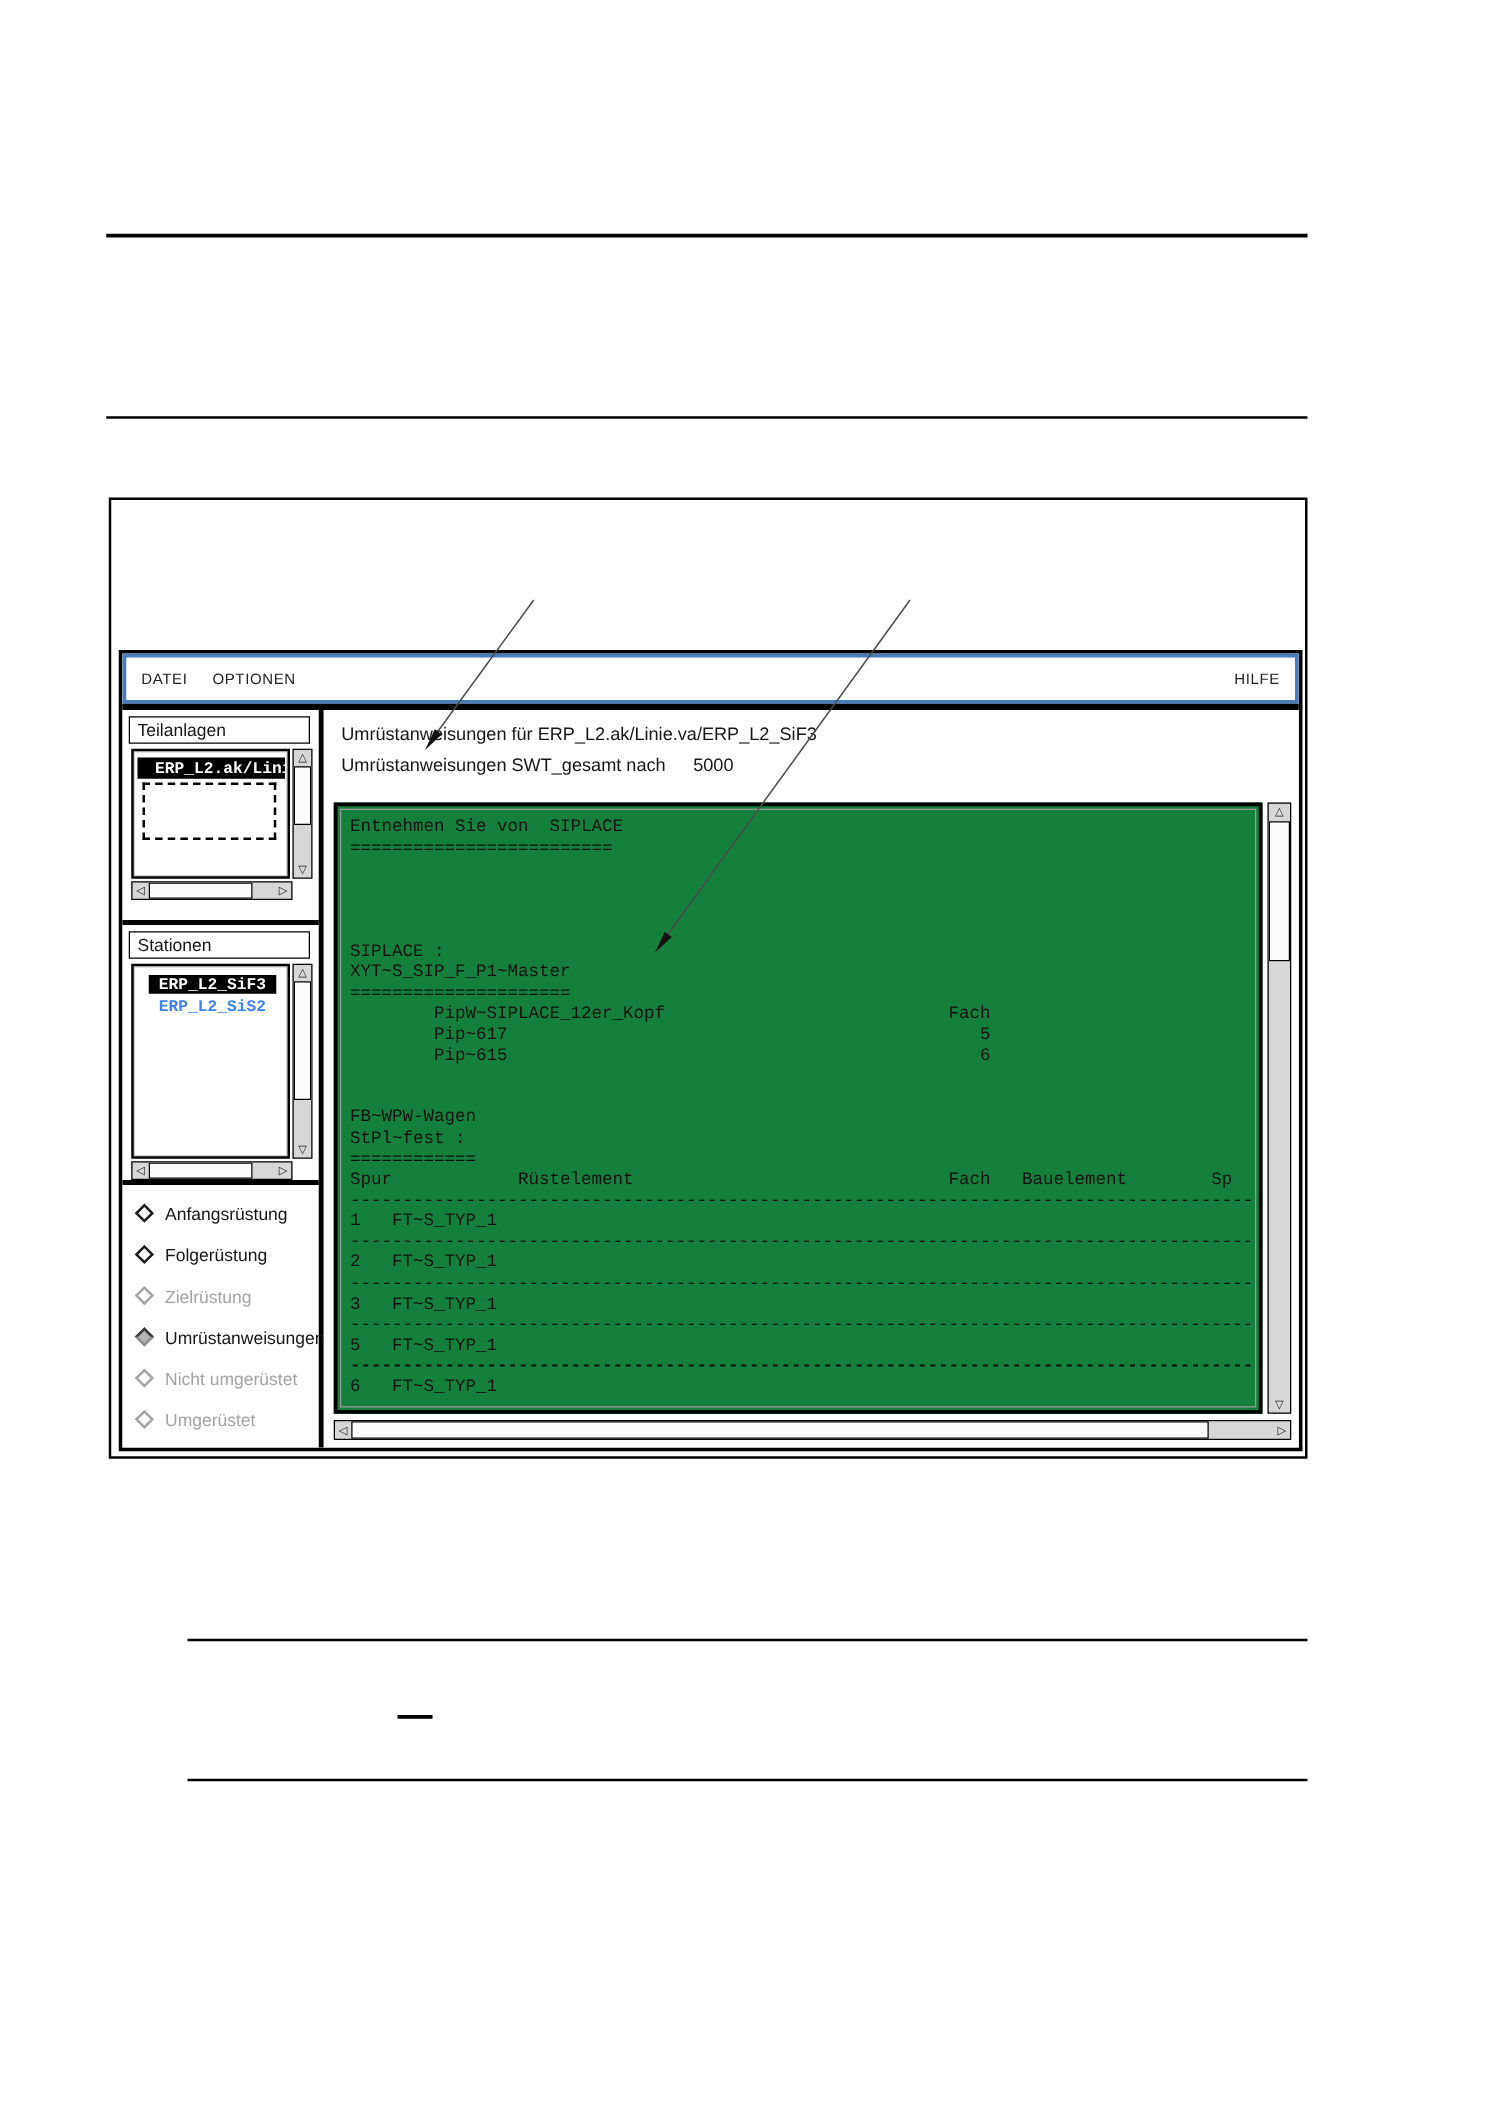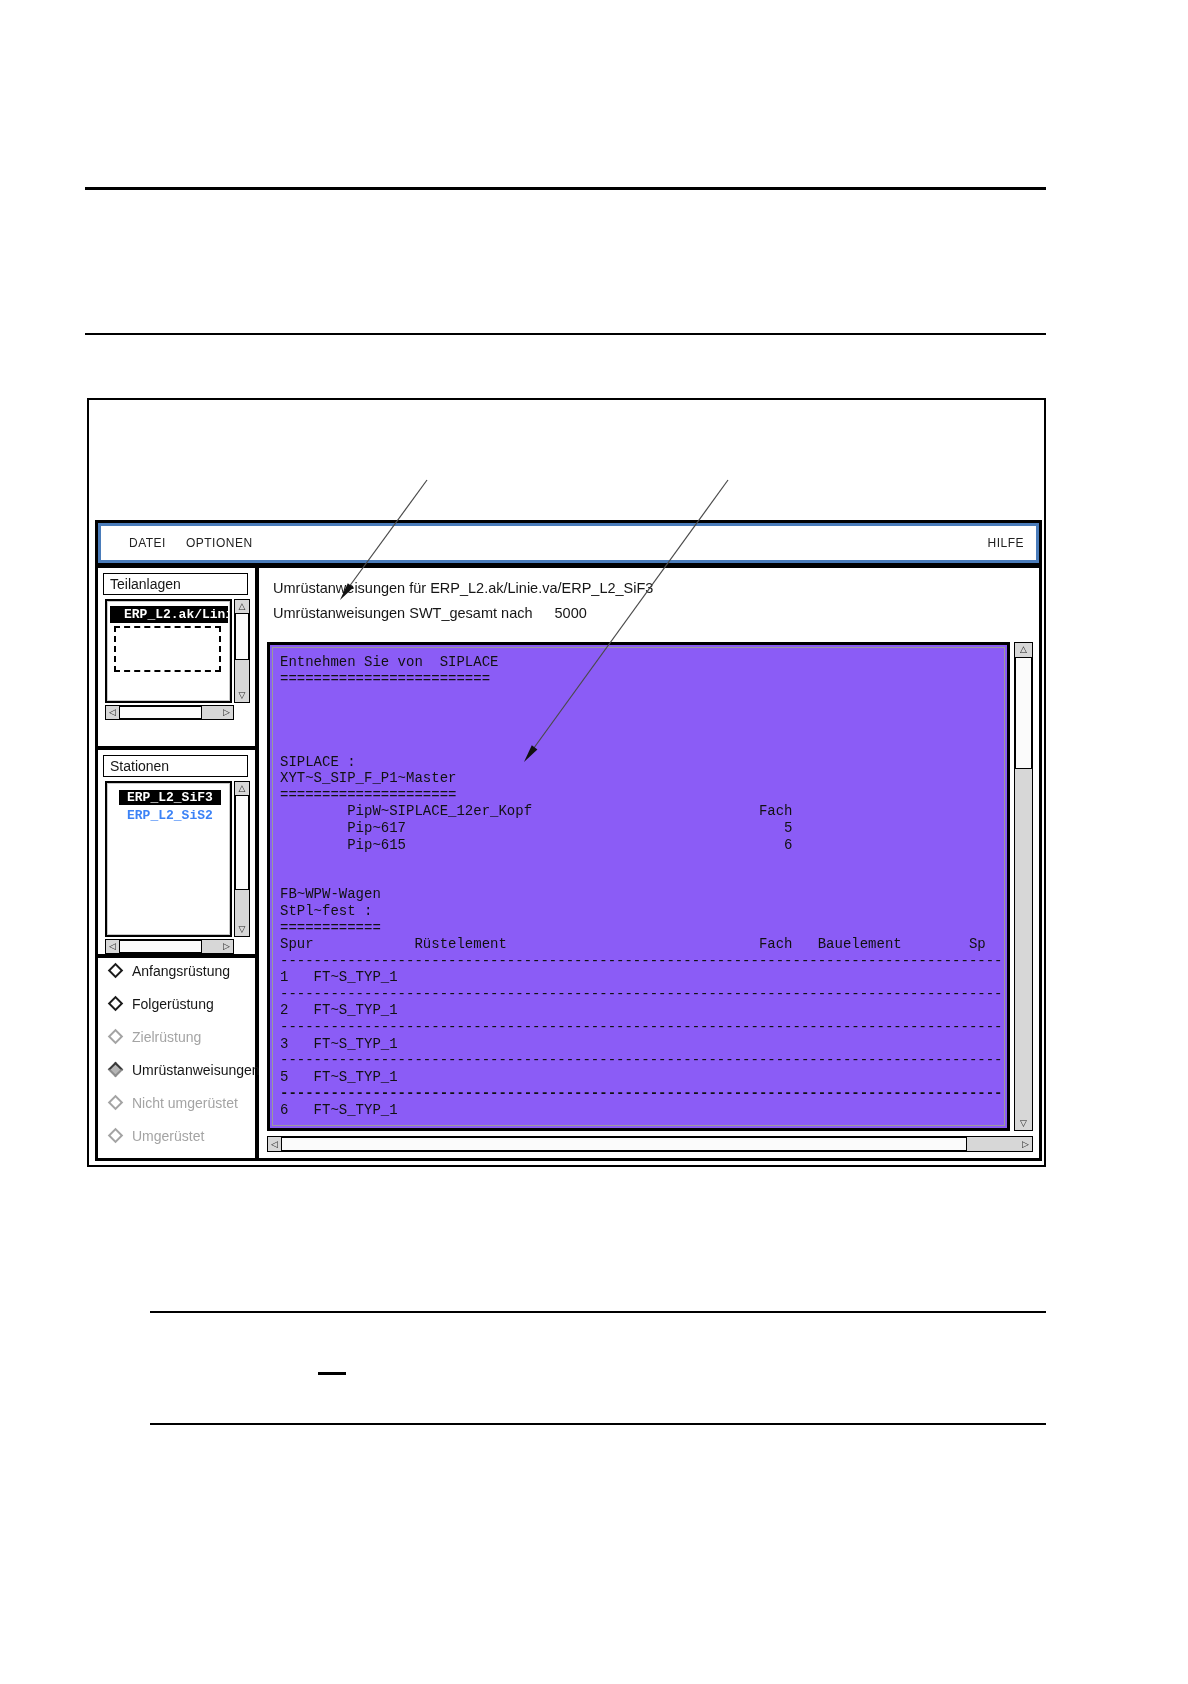--- a/index.html
+++ b/index.html
@@ -18,30 +18,30 @@
   .figure{position:absolute;left:87px;top:398px;width:959px;height:769px;
           border:2px solid #000;box-sizing:border-box;background:#fff;}
   .callouts{position:absolute;left:0;top:0;width:955px;height:765px;z-index:5;pointer-events:none;}
 
   
   .app{position:absolute;left:6px;top:120px;right:2px;bottom:4px;border:3px solid #000;
        display:flex;flex-direction:column;background:#fff;z-index:1;}
   .menubar{height:34px;flex:none;border:3px solid #4a7cba;background:#fff;
            display:flex;align-items:center;}
   .mi{font-size:12px;letter-spacing:.5px;color:#222;margin-left:20px;cursor:default;}
-  .mi:first-child{margin-left:28px;}
+  .mi:first-child{margin-left:12px;}
   .mi.right{margin-left:auto;margin-right:12px;}
   .appbody{flex:1;min-height:0;display:flex;border-top:5px solid #000;}
 
   
   .sidebar{width:157px;flex:none;border-right:4px solid #000;display:flex;flex-direction:column;background:#fff;}
   .side-sec{border-bottom:4px solid #000;box-sizing:border-box;}
   .sec-tein{height:196px;}
   .sec-stat{height:224px;}
-  .sec-modes{flex:1;border-bottom:none;padding-top:2px;}
+  .sec-modes{flex:1;border-bottom:none;padding-top:12px;}
   .sec-title{margin:5px 7px 3px 5px;border:1px solid #000;padding:2px 6px;font-size:14px;white-space:nowrap;overflow:hidden;}
   .list-grid{display:grid;grid-template-columns:1fr 16px;gap:2px;margin:4px 5px 0 7px;}
   .listbox{border:2px solid #000;box-shadow:inset 0 0 0 1px #c9c9c9;overflow:hidden;background:#fff;position:relative;}
   .sec-tein .listbox{height:100px;} .sec-stat .listbox{height:152px;}
   .li{font-family:"Liberation Mono",monospace;font-weight:bold;font-size:13px;white-space:nowrap;overflow:hidden;color:#3b82f6;}
   .li.is-selected{background:#000;color:#fff;}
   .li-tein{margin:5px 2px 0 3px;padding:1px 2px 1px 14px;}
   .focus-box{margin:3px 9px 0 7px;height:42px;border:2px dashed #000;}
   .li-stat1{margin:7px 6px 0 12px;width:fit-content;padding:0 8px;}
   .li-stat2{margin:3px 6px 0 20px;width:fit-content;}
@@ -66,21 +66,21 @@
   .mode.is-selected .diamond{background:#b5b5b5;border-color:#3a3a3a;border-right-color:#8d8d8d;border-bottom-color:#8d8d8d;}
   .mode.is-disabled .diamond{border-color:#a4a4a4;}
   .mode.is-disabled .lbl{color:#a4a4a4;}
 
   
   .content{flex:1;min-width:0;display:flex;flex-direction:column;background:#fff;}
   .c-title{margin:12px 0 0 14px;font-size:14.5px;}
   .c-sub{margin:9px 0 0 14px;font-size:14.5px;display:flex;}
   .c-sub .val{margin-left:22px;}
   .ta-row{display:flex;margin:21px 6px 0 8px;flex:1;min-height:0;}
-  .textarea{flex:1;min-width:0;border:3px solid #000;padding:2px;box-sizing:border-box;background:#8b5cf6;}
+  .textarea{flex:1;min-width:0;border:3px solid #000;padding:2px;box-sizing:border-box;background:#15803d;}
   .pre{border:1px solid #9a9a9a;height:100%;box-sizing:border-box;overflow:hidden;
        padding:6px 0 0 7px;font-family:"Liberation Mono",monospace;font-size:14px;line-height:16.6px;color:#111;}
   .pre div{white-space:pre;height:16.6px;}
   .pre div.bold{font-weight:bold;}
   .ta-v{width:17px;flex:none;margin-left:4px;}
   .ta-h{margin:5px 6px 6px 8px;flex:none;height:14px;}
 </style>
 </head>
 <body>
 

